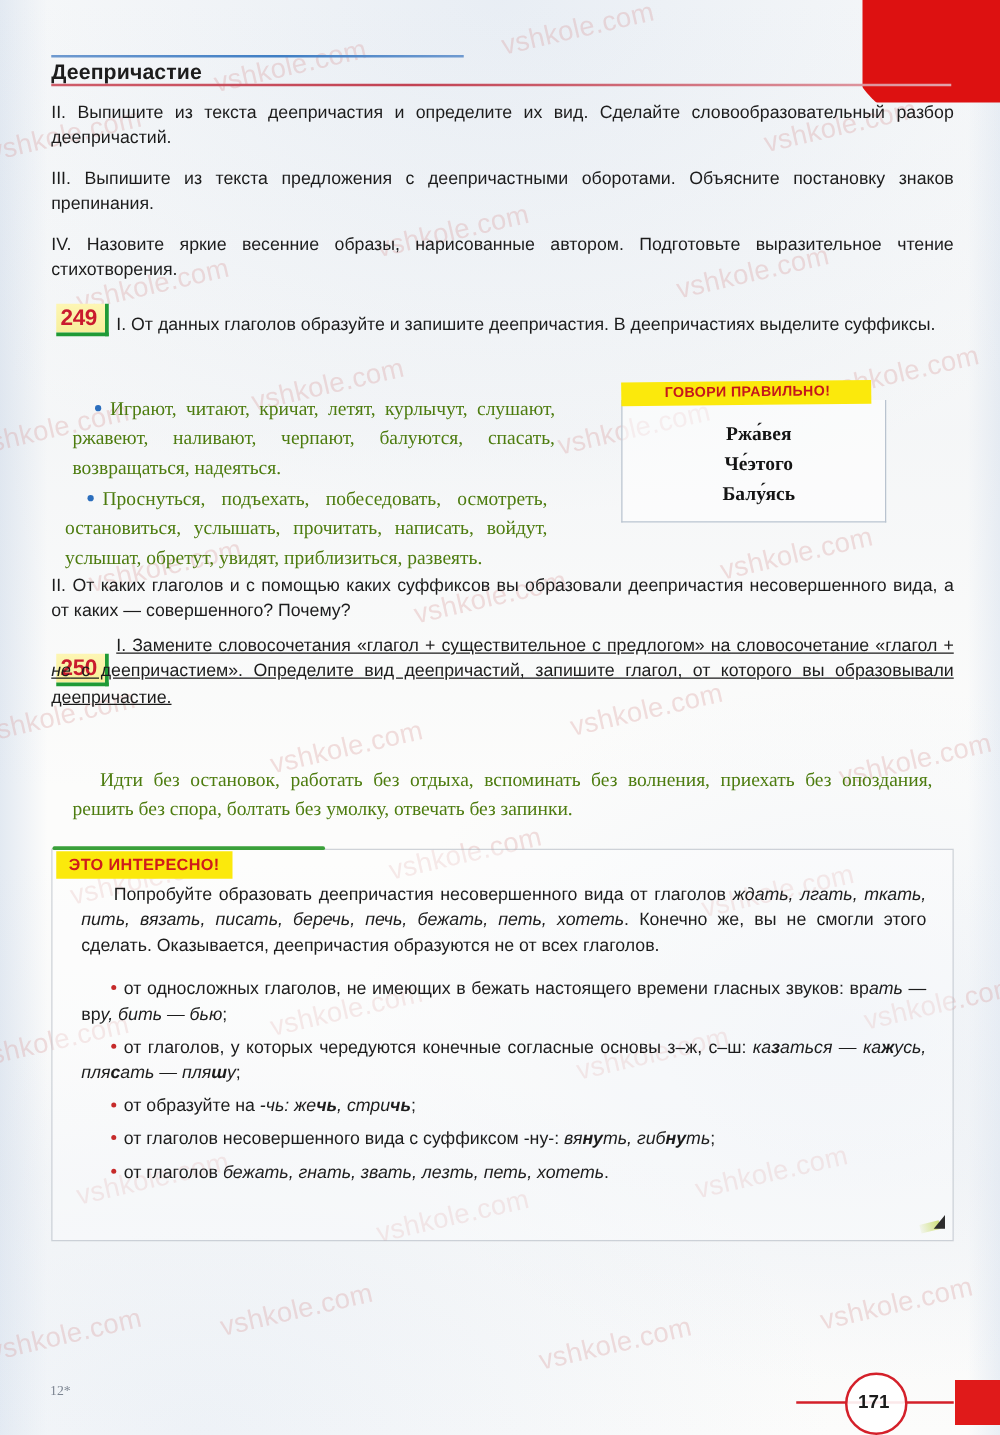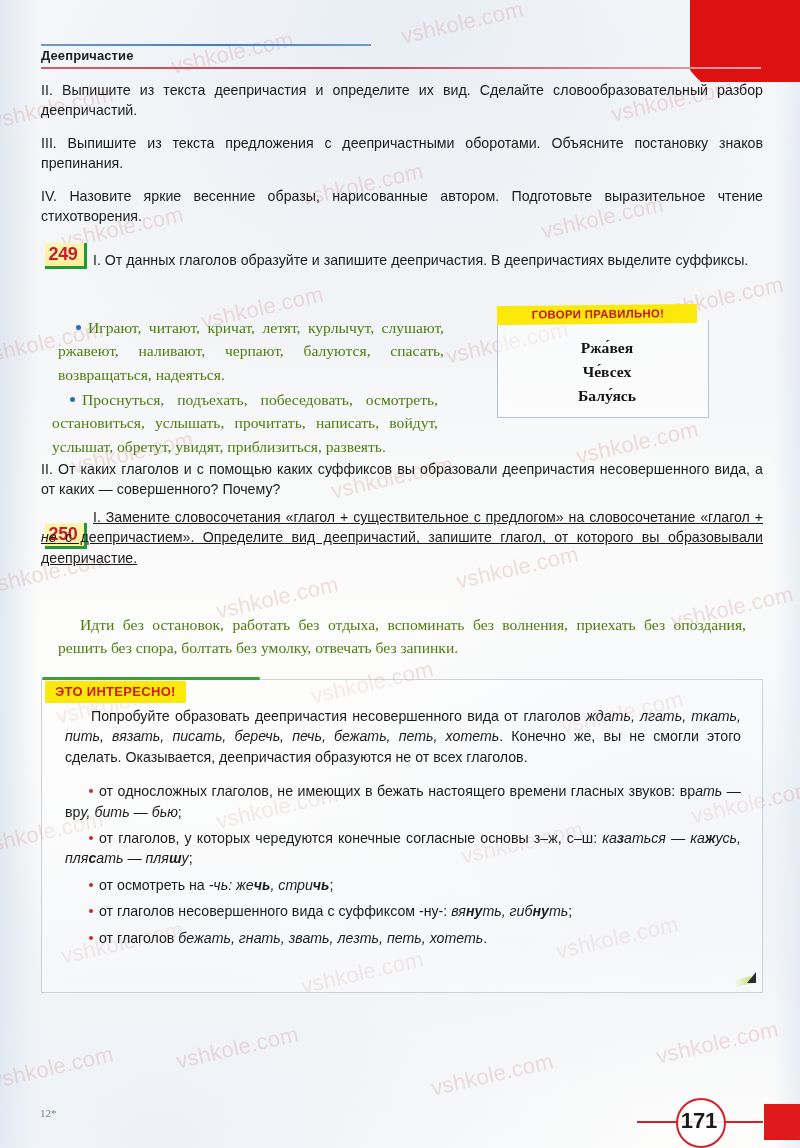--- a/index.html
+++ b/index.html
@@ -83,21 +83,21 @@
   }
   .rule-bottom {
     position: absolute;
     left: 41px; top: 67px;
     width: 720px; height: 2px;
     background: linear-gradient(90deg, #cf5d6a 0%, #c24253 40%, #e2a3ab 100%);
   }
   .header-title {
     position: absolute;
     left: 41px; top: 48px;
-    font-size: 13px;
+    font-size: 17px;
     font-weight: 700;
     color: #1d1d1d;
     letter-spacing: 0.1px;
   }
 
   
   .col {
     position: absolute;
     left: 41px;
     width: 722px;
@@ -276,21 +276,21 @@
     border: 2px solid #d4202a;
     border-radius: 50%;
     background: rgba(255,255,255,0.9);
   }
   .pg-num {
     position: absolute;
     left: 676px; top: 1098px;
     width: 46px; height: 46px;
     display: flex; align-items: center; justify-content: center;
     font-family: "Liberation Sans", sans-serif;
-    font-size: 22px;
+    font-size: 15px;
     font-weight: 700;
     color: #1b1b1b;
   }
   .pg-square {
     position: absolute;
     left: 764px; top: 1104px;
     width: 38px; height: 36px;
     background: #e01a1a;
   }
 </style>
@@ -365,21 +365,21 @@
   </div>
 
   <div style="position:absolute; left:35px; top:371px; width:420px;">
     <p class="serif"><span class="bullet-dot"></span><span>Проснуться, подъехать, побеседовать, осмотреть, остановиться, услышать, прочитать, написать, войдут, услышат, обретут, увидят, приблизиться, развеять.</span></p>
   </div>
 
   <div class="speak-box"></div>
   <div class="speak-tag">ГОВОРИ ПРАВИЛЬНО!</div>
   <div class="speak-words">
     <div>Ржа́вея</div>
-    <div>Че́всех</div>
+    <div>Че́этого</div>
     <div>Балу́ясь</div>
   </div>
 
   <div class="col" style="top:459px;">
     <p class="sans last">II. От каких глаголов и с помощью каких суффиксов вы образовали деепричастия несовершенного вида, а от каких — совершенного? Почему?</p>
   </div>
 
   <div class="ex-badge" style="left:45px; top:523px;">
     <span>250</span>
   </div>
@@ -400,21 +400,21 @@
 
   <div class="interest-body">
 
     <p class="sans" style="text-indent:26px; margin-bottom:14px;"><span>Попробуйте образовать деепричастия несовершенного вида от глаголов </span><em class="it">ждать, лгать, ткать, пить, вязать, писать, беречь, печь, бежать, петь, хотеть</em><span>. Конечно же, вы не смогли этого сделать. Оказывается, деепричастия образуются не от всех глаголов.</span></p>
 
 
     <p class="sans" style="margin-bottom:6px;"><span class="bullet-dot-red" style="margin-left:24px;"></span><span>от односложных глаголов, не имеющих в бежать настоящего времени гласных звуков: </span><b class="bd">вр</b><em class="it">ать</em><b class="bd"> — </b><b class="bd">вр</b><em class="it">у</em><em class="it">, бить — бью</em><span>;</span></p>
 
     <p class="sans" style="margin-bottom:6px;"><span class="bullet-dot-red" style="margin-left:24px;"></span><span>от глаголов, у которых чередуются конечные согласные основы з–ж, с–ш: </span><em class="it">ка</em><b class="bdi">з</b><em class="it">аться — ка</em><b class="bdi">ж</b><em class="it">усь, пля</em><b class="bdi">с</b><em class="it">ать — пля</em><b class="bdi">ш</b><em class="it">у</em><span>;</span></p>
 
-    <p class="sans" style="margin-bottom:6px;"><span class="bullet-dot-red" style="margin-left:24px;"></span><span>от осмотреть на </span><em class="it">-чь: </em><em class="it">же</em><b class="bdi">чь</b><em class="it">, стри</em><b class="bdi">чь</b><span>;</span></p>
+    <p class="sans" style="margin-bottom:6px;"><span class="bullet-dot-red" style="margin-left:24px;"></span><span>от образуйте на </span><em class="it">-чь: </em><em class="it">же</em><b class="bdi">чь</b><em class="it">, стри</em><b class="bdi">чь</b><span>;</span></p>
 
     <p class="sans" style="margin-bottom:6px;"><span class="bullet-dot-red" style="margin-left:24px;"></span><span>от глаголов несовершенного вида с суффиксом </span><span>-ну-: </span><em class="it">вя</em><b class="bdi">ну</b><em class="it">ть, гиб</em><b class="bdi">ну</b><em class="it">ть</em><span>;</span></p>
 
     <p class="sans last"><span class="bullet-dot-red" style="margin-left:24px;"></span><span>от глаголов </span><em class="it">бежать, гнать, звать, лезть, петь, хотеть</em><span>.</span></p>
 
   </div>
 
   <div class="sig">12*</div>
   <div class="pg-line"></div>
   <div class="pg-circle"></div>

